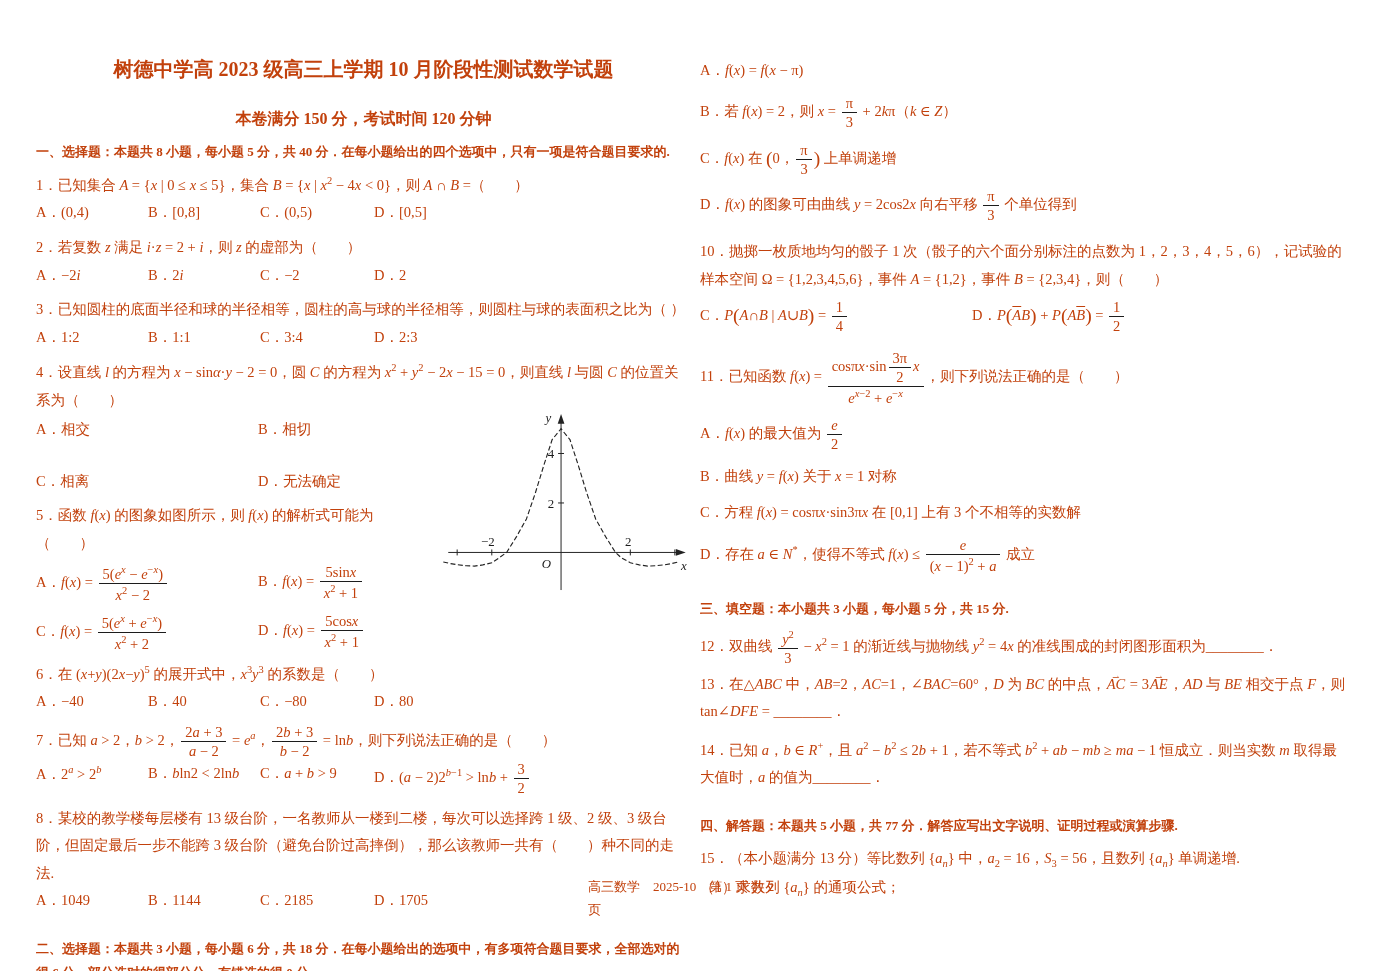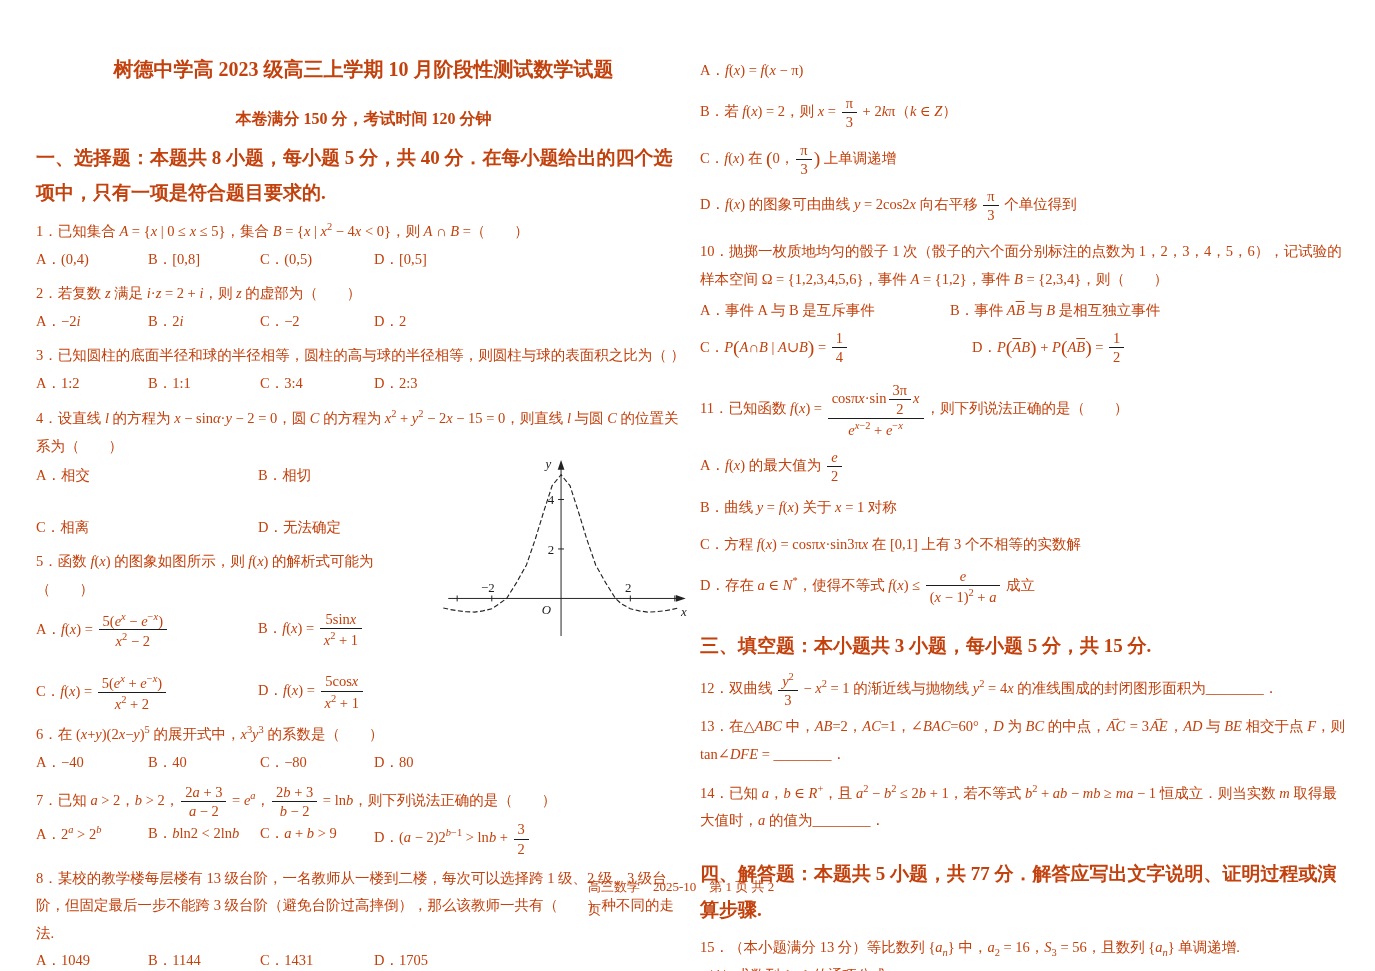--- a/index.html
+++ b/index.html
@@ -3,27 +3,27 @@
 <meta charset="utf-8">
 <style>
   html,body{margin:0;padding:0;background:#ffffff;}
   .page{position:relative;width:1375px;height:971px;background:#fff;overflow:hidden;
         font-family:"Liberation Serif","DejaVu Serif",serif;color:#c2410c;}
   .col{position:absolute;top:48px;}
   .col-left{left:36px;width:655px;}
   .col-right{left:700px;width:648px;}
   .title{font-size:20px;font-weight:bold;text-align:center;margin:8px 0 26px;}
   .subtitle{font-size:16px;font-weight:bold;text-align:center;margin:0 0 6px;}
-  .sec{font-weight:bold;font-size:19px;line-height:1.85;margin-top:10px;}
+  .sec{font-weight:bold;font-size:13px;line-height:1.85;margin-top:10px;}
   .sec.mt{margin-top:22px;}
   .q{margin-top:7px;}
   .stem,.opts,.optline{font-size:14.5px;line-height:1.9;}
   .opts4{display:grid;grid-template-columns:112px 112px 114px auto;margin:0 0 4px;}
   .opts2{display:grid;grid-template-columns:222px auto;row-gap:24px;max-width:420px;margin:2px 0 4px;}
-  .fracopts{row-gap:22px;margin-top:6px;}
+  .fracopts{row-gap:8px;margin-top:6px;}
   .optrow10a{display:grid;grid-template-columns:250px auto;font-size:14.5px;line-height:1.9;margin-top:4px;}
   .optrow10b{display:grid;grid-template-columns:272px auto;font-size:14.5px;line-height:1.9;margin-top:4px;align-items:center;}
   .optline{margin-top:9px;}
   .clear{clear:both;}
   i{font-style:italic;}
   sup,sub{font-size:0.72em;}
   .frac{display:inline-block;vertical-align:middle;text-align:center;margin:0 2px;line-height:1.25;}
   .frac .n{display:block;padding:0 4px;border-bottom:1px solid #1c1c1c;}
   .frac .d{display:block;padding:0 4px;}
   .bar{font-style:italic;text-decoration:overline;}
@@ -139,44 +139,40 @@
         <span>C．<i>a</i> + <i>b</i> &gt; 9</span>
         <span>D．(<i>a</i> − 2)2<sup><i>b</i>−1</sup> &gt; ln<i>b</i> + <span class="frac"><span class="n">3</span><span class="d">2</span></span></span>
       </div>
     </div>
 
     <div class="q">
       <div class="stem">8．某校的教学楼每层楼有 13 级台阶，一名教师从一楼到二楼，每次可以选择跨 1 级、2 级、3 级台阶，但固定最后一步不能跨 3 级台阶（避免台阶过高摔倒），那么该教师一共有（　　）种不同的走法.</div>
       <div class="opts opts4">
         <span>A．1049</span>
         <span>B．1144</span>
-        <span>C．1431</span>
+        <span>C．2185</span>
         <span>D．1705</span>
       </div>
     </div>
 
     <div class="sec mt">二、选择题：本题共 3 小题，每小题 6 分，共 18 分．在每小题给出的选项中，有多项符合题目要求，全部选对的得 6 分，部分选对的得部分分，有错选的得 0 分.</div>
 
   </div>
 
   <div class="col col-right">
 
     <div>
       <div class="optline">A．<i>f</i>(<i>x</i>) = <i>f</i>(<i>x</i> − π)</div>
       <div class="optline">B．若 <i>f</i>(<i>x</i>) = 2，则 <i>x</i> = <span class="frac"><span class="n">π</span><span class="d">3</span></span> + 2<i>k</i>π（<i>k</i> ∈ <i>Z</i>）</div>
       <div class="optline">C．<i>f</i>(<i>x</i>) 在 <span class="bigp">(</span>0，<span class="frac"><span class="n">π</span><span class="d">3</span></span><span class="bigp">)</span> 上单调递增</div>
       <div class="optline">D．<i>f</i>(<i>x</i>) 的图象可由曲线 <i>y</i> = 2cos2<i>x</i> 向右平移 <span class="frac"><span class="n">π</span><span class="d">3</span></span> 个单位得到</div>
     </div>
 
     <div class="q" style="margin-top:14px;">
       <div class="stem">10．抛掷一枚质地均匀的骰子 1 次（骰子的六个面分别标注的点数为 1，2，3，4，5，6），记试验的样本空间 Ω = {1,2,3,4,5,6}，事件 <i>A</i> = {1,2}，事件 <i>B</i> = {2,3,4}，则（　　）</div>
-      <div class="optrow10a">
-        <span>A．事件 A 与 B 是互斥事件</span>
-        <span>B．事件 <i>A</i><span class="bar">B</span> 与 <i>B</i> 是相互独立事件</span>
-      </div>
       <div class="optrow10b">
         <span>C．<i>P</i><span class="bigp">(</span><i>A</i>∩<i>B</i> | <i>A</i>∪<i>B</i><span class="bigp">)</span> = <span class="frac"><span class="n">1</span><span class="d">4</span></span></span>
         <span>D．<i>P</i><span class="bigp">(</span><span class="bar">A</span><i>B</i><span class="bigp">)</span> + <i>P</i><span class="bigp">(</span><i>A</i><span class="bar">B</span><span class="bigp">)</span> = <span class="frac"><span class="n">1</span><span class="d">2</span></span></span>
       </div>
     </div>
 
     <div class="q" style="margin-top:14px;">
       <div class="stem">11．已知函数 <i>f</i>(<i>x</i>) = <span class="frac"><span class="n">cosπ<i>x</i>·sin<span class="frac"><span class="n">3π</span><span class="d">2</span></span><i>x</i></span><span class="d"><i>e</i><sup><i>x</i>−2</sup> + <i>e</i><sup>−<i>x</i></sup></span></span>，则下列说法正确的是（　　）</div>
       <div class="optline">A．<i>f</i>(<i>x</i>) 的最大值为 <span class="frac"><span class="n"><i>e</i></span><span class="d">2</span></span></div>
       <div class="optline">B．曲线 <i>y</i> = <i>f</i>(<i>x</i>) 关于 <i>x</i> = 1 对称</div>

